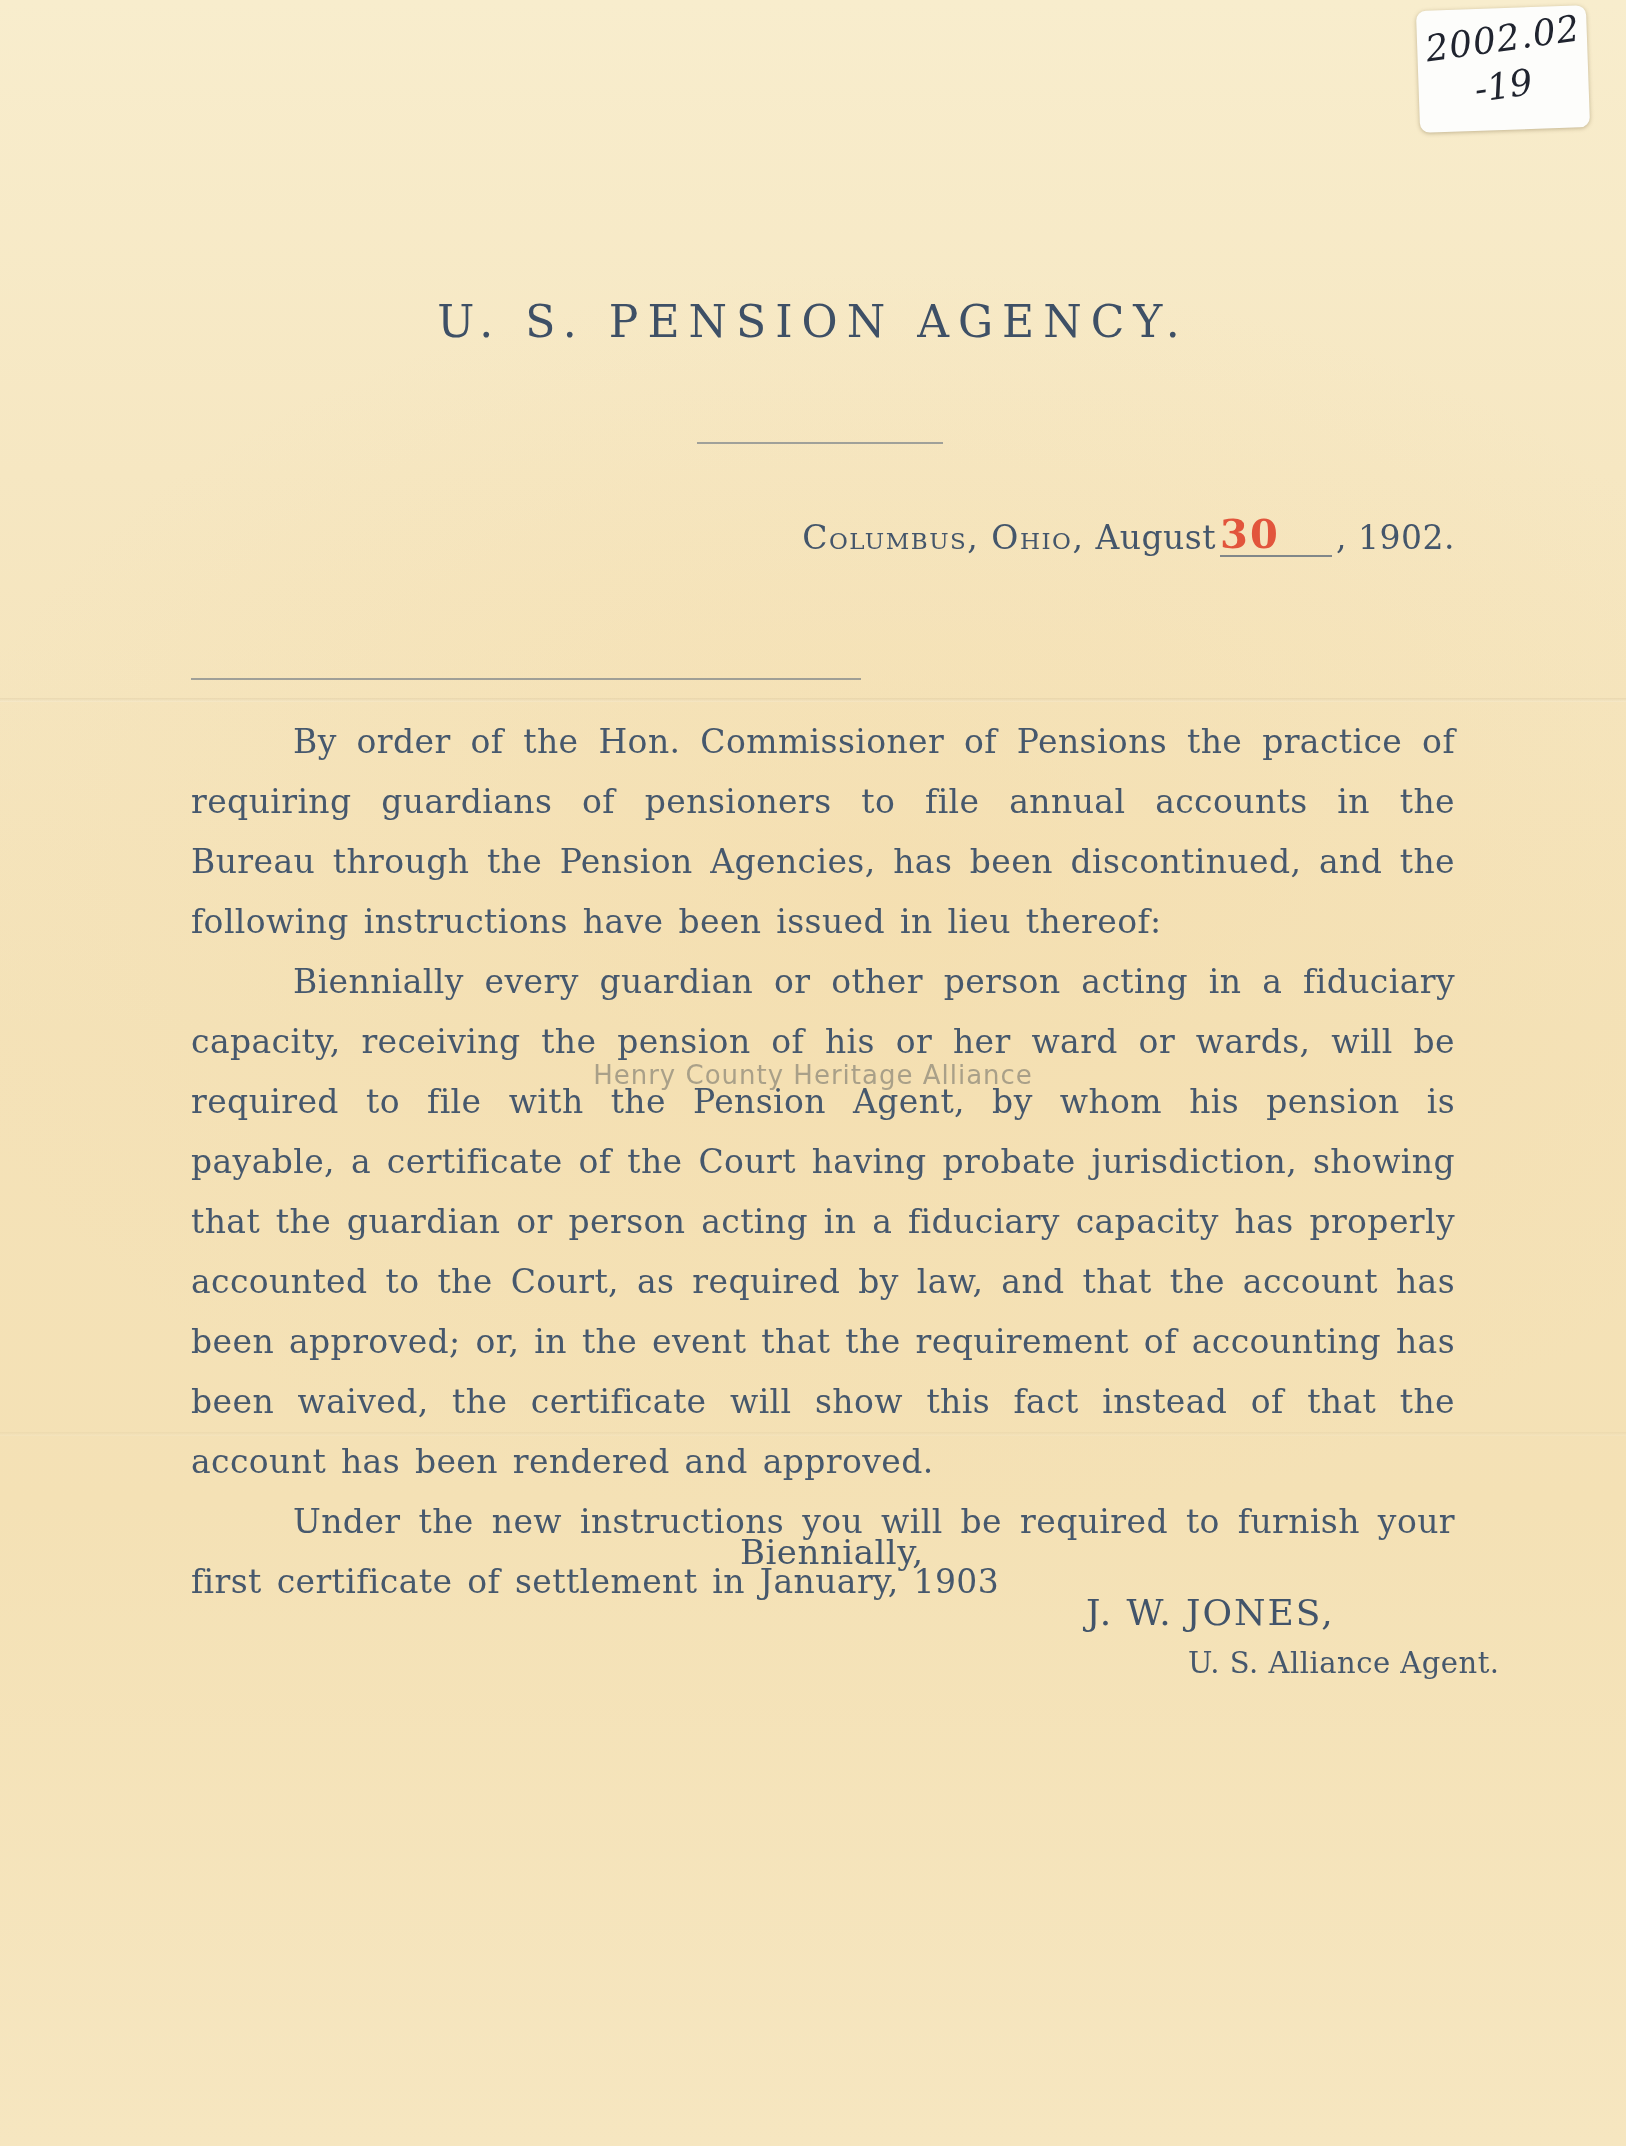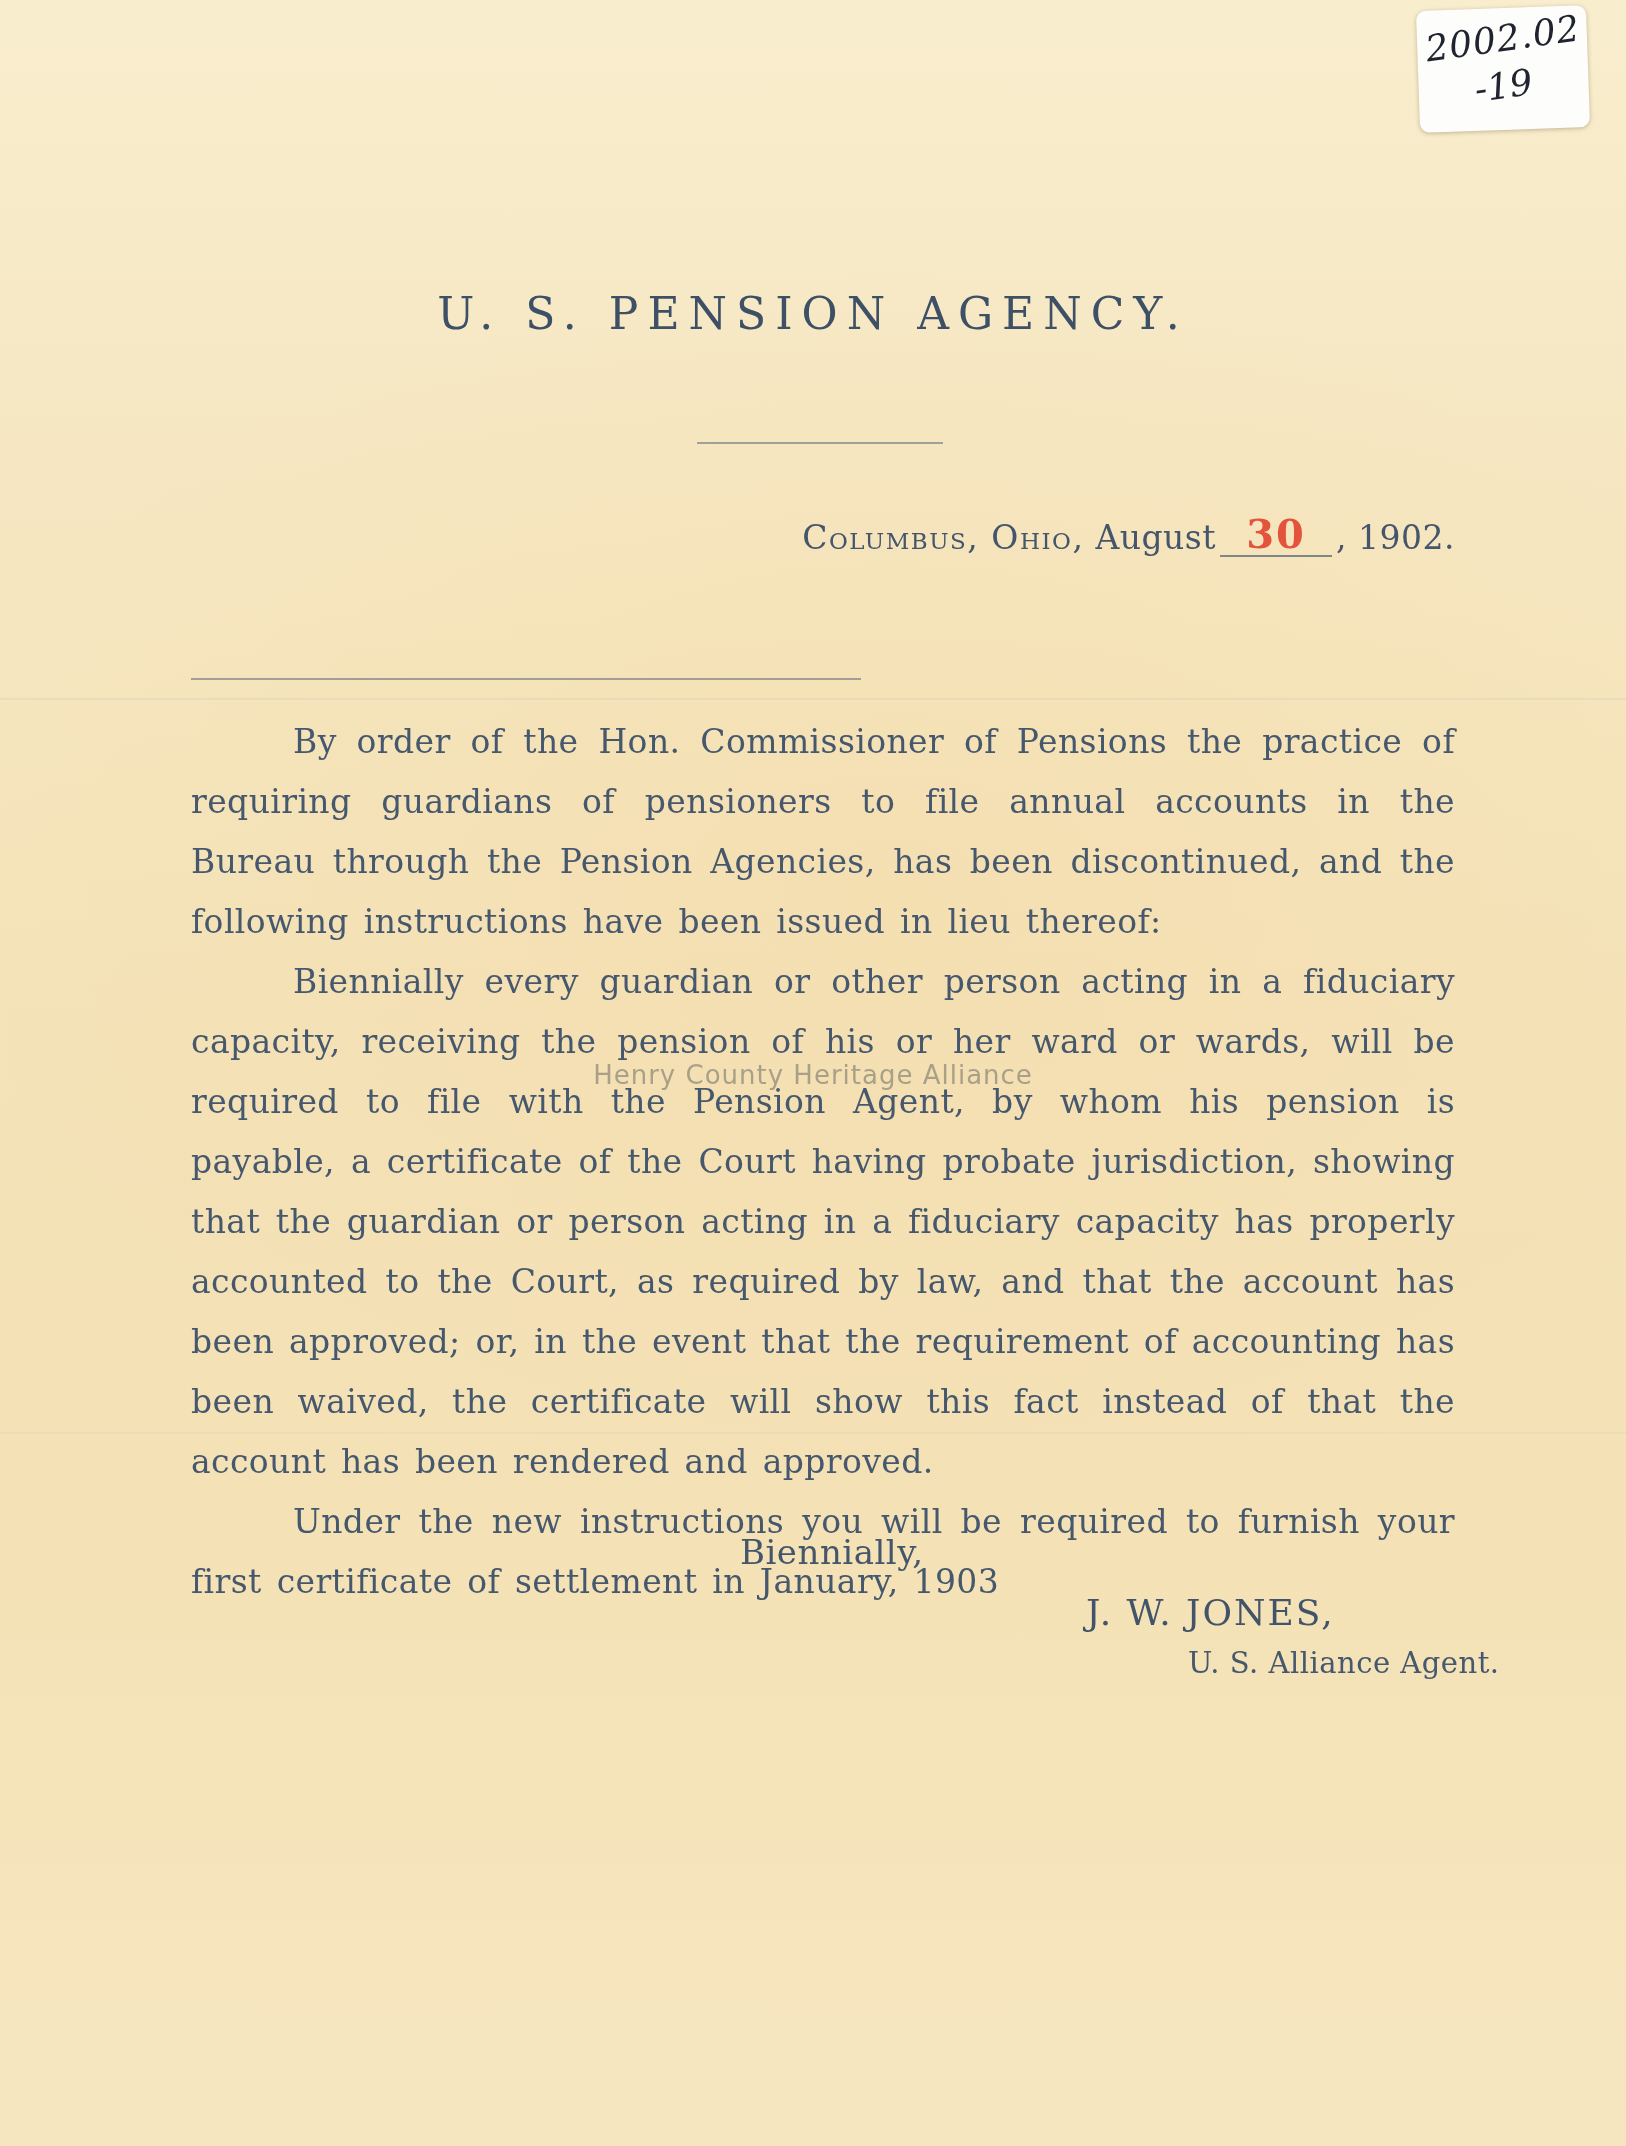--- a/index.html
+++ b/index.html
@@ -29,21 +29,21 @@
     width: 100%;
     height: 4px;
     background: linear-gradient(180deg, rgba(130,105,60,0.10), rgba(255,255,255,0.18));
     pointer-events: none;
   }
   .crease.c1 { top: 698px; }
   .crease.c2 { top: 1432px; opacity: .6; }
 
   .letterhead-title {
     position: absolute;
-    top: 288px;
+    top: 296px;
     left: 0;
     width: 1626px;
     text-align: center;
     font-size: 44px;
     letter-spacing: 9px;
     color: #3e5066;
     font-weight: 400;
   }
   .divider {
     position: absolute;
@@ -61,21 +61,21 @@
     text-align: right;
     font-size: 33px;
     color: #44566b;
     letter-spacing: 0.5px;
   }
   .smallcaps { font-variant: small-caps; letter-spacing: 1.5px; }
   .date-blank {
     display: inline-block;
     width: 112px;
     border-bottom: 2px solid rgba(80,95,115,0.7);
-    text-align: center;
+    text-align: left;
     line-height: 1;
     margin: 0 4px;
     vertical-align: baseline;
   }
   .handwritten-day {
     font-size: 40px;
     color: #e2553c;
     font-weight: bold;
     letter-spacing: 2px;
     position: relative;

